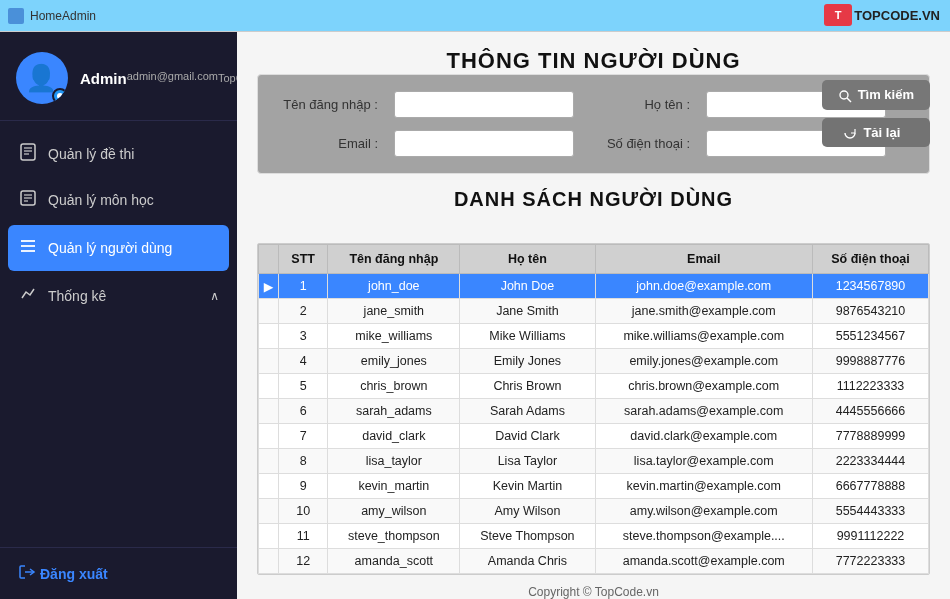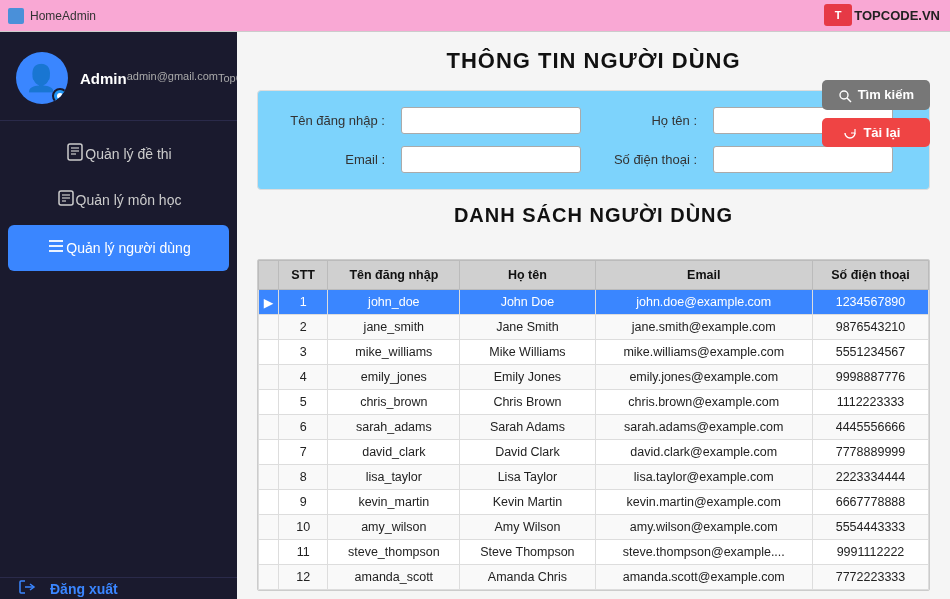--- a/index.html
+++ b/index.html
@@ -7,21 +7,21 @@
       width: 950px;
       height: 599px;
       font-family: 'Segoe UI', Arial, sans-serif;
       background: #f0f0f0;
       overflow: hidden;
       position: relative;
     }
 
     
     .title-bar {
-      background: #f9a8d4;
+      background: #7dd3fc;
       height: 32px;
       display: flex;
       align-items: center;
       padding: 0 8px;
       border-bottom: 1px solid #ccc;
       position: relative;
     }
     .title-bar-icon {
       width: 16px;
       height: 16px;
@@ -133,45 +133,45 @@
       margin-top: 2px;
     }
 
     .sidebar-nav {
       flex: 1;
       padding: 10px 0;
     }
     .nav-item {
       display: flex;
       align-items: center;
+      gap: 10px;
       padding: 12px 18px;
       cursor: pointer;
       color: #ccc;
       font-size: 14px;
       transition: background 0.2s;
-      justify-content: center;
     }
     .nav-item.active {
       background: #3a86ff;
       color: white;
       border-radius: 6px;
       margin: 2px 8px;
       padding: 12px 10px;
     }
     .nav-icon {
       font-size: 16px;
       width: 20px;
       text-align: center;
     }
 
     .sidebar-logout {
-      padding: 0 18px;
-      display: flex;
-      align-items: center;
-      gap: 14px;
+      padding: 15px 18px;
+      display: flex;
+      align-items: center;
+      gap: 4px;
       cursor: pointer;
       color: #3a86ff;
       font-size: 14px;
       font-weight: bold;
       border-top: 1px solid #2a2a4a;
     }
 
     
     .content {
       flex: 1;
@@ -179,29 +179,28 @@
       overflow-y: auto;
       padding: 16px 20px;
       position: relative;
     }
 
     .page-title {
       text-align: center;
       font-size: 22px;
       font-weight: bold;
       color: #111;
-      margin-bottom: 16px;
       letter-spacing: 1px;
     }
 
     
     .form-section {
-      background: #7dd3fc;
+      background: #a3a3a3;
       border-radius: 4px;
-      padding: 16px 27px;
+      padding: 16px 20px;
       margin-bottom: 14px;
       border: 1px solid #ddd;
     }
 
     .form-row {
       display: flex;
       align-items: center;
       gap: 16px;
       margin-bottom: 12px;
     }
@@ -251,21 +250,21 @@
     .btn-blue {
       background: #3a86ff;
     }
     .btn-gray {
       background: #777;
     }
     .btn-red {
       background: #e53935;
     }
     .btn-green {
-      background: #ef4444;
+      background: #737373;
       padding-left: 8px;
     }
 
     
     .section-title {
       text-align: center;
       font-size: 20px;
       font-weight: bold;
       color: #111;
       margin-bottom: 2px;
@@ -396,20 +395,29 @@
         <span class="nav-icon">
           <svg width="18" height="18" viewBox="0 0 18 18" fill="none">
             <line x1="2" y1="4" x2="16" y2="4" stroke="white" stroke-width="1.8"></line>
             <line x1="2" y1="9" x2="16" y2="9" stroke="white" stroke-width="1.8"></line>
             <line x1="2" y1="14" x2="16" y2="14" stroke="white" stroke-width="1.8"></line>
           </svg>
         </span>
         <span>Quản lý người dùng</span>
       </div>
 
+      <div class="nav-item">
+        <span class="nav-icon">
+          <svg width="18" height="18" viewBox="0 0 18 18" fill="none">
+            <polyline points="3,13 7,7 11,10 15,4" stroke="#ccc" stroke-width="1.5" fill="none"></polyline>
+          </svg>
+        </span>
+        <span>Thống kê</span>
+        <span class="thong-ke-arrow">∧</span>
+      </div>
     </nav>
 
     <div class="sidebar-logout">
       <span>
         <svg width="18" height="18" viewBox="0 0 18 18" fill="none">
           <path d="M7 3H3a1 1 0 00-1 1v10a1 1 0 001 1h4" stroke="#3a86ff" stroke-width="1.5"></path>
           <polyline points="12,6 16,9 12,12" stroke="#3a86ff" stroke-width="1.5" fill="none"></polyline>
           <line x1="7" y1="9" x2="16" y2="9" stroke="#3a86ff" stroke-width="1.5"></line>
         </svg>
       </span>

